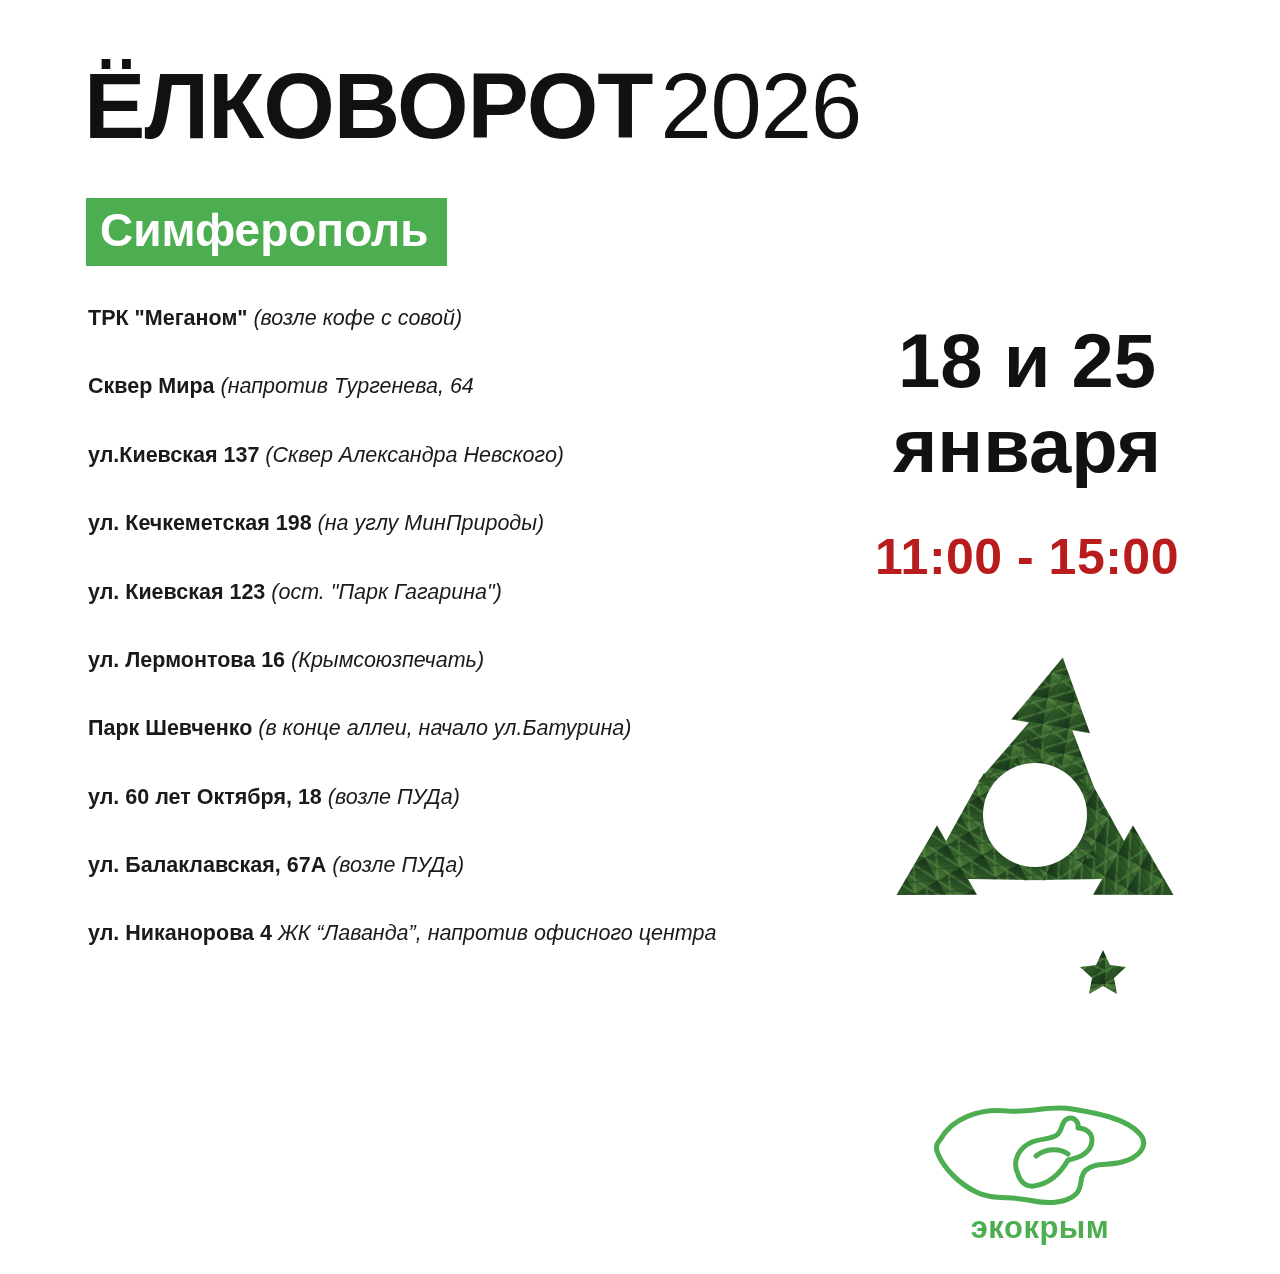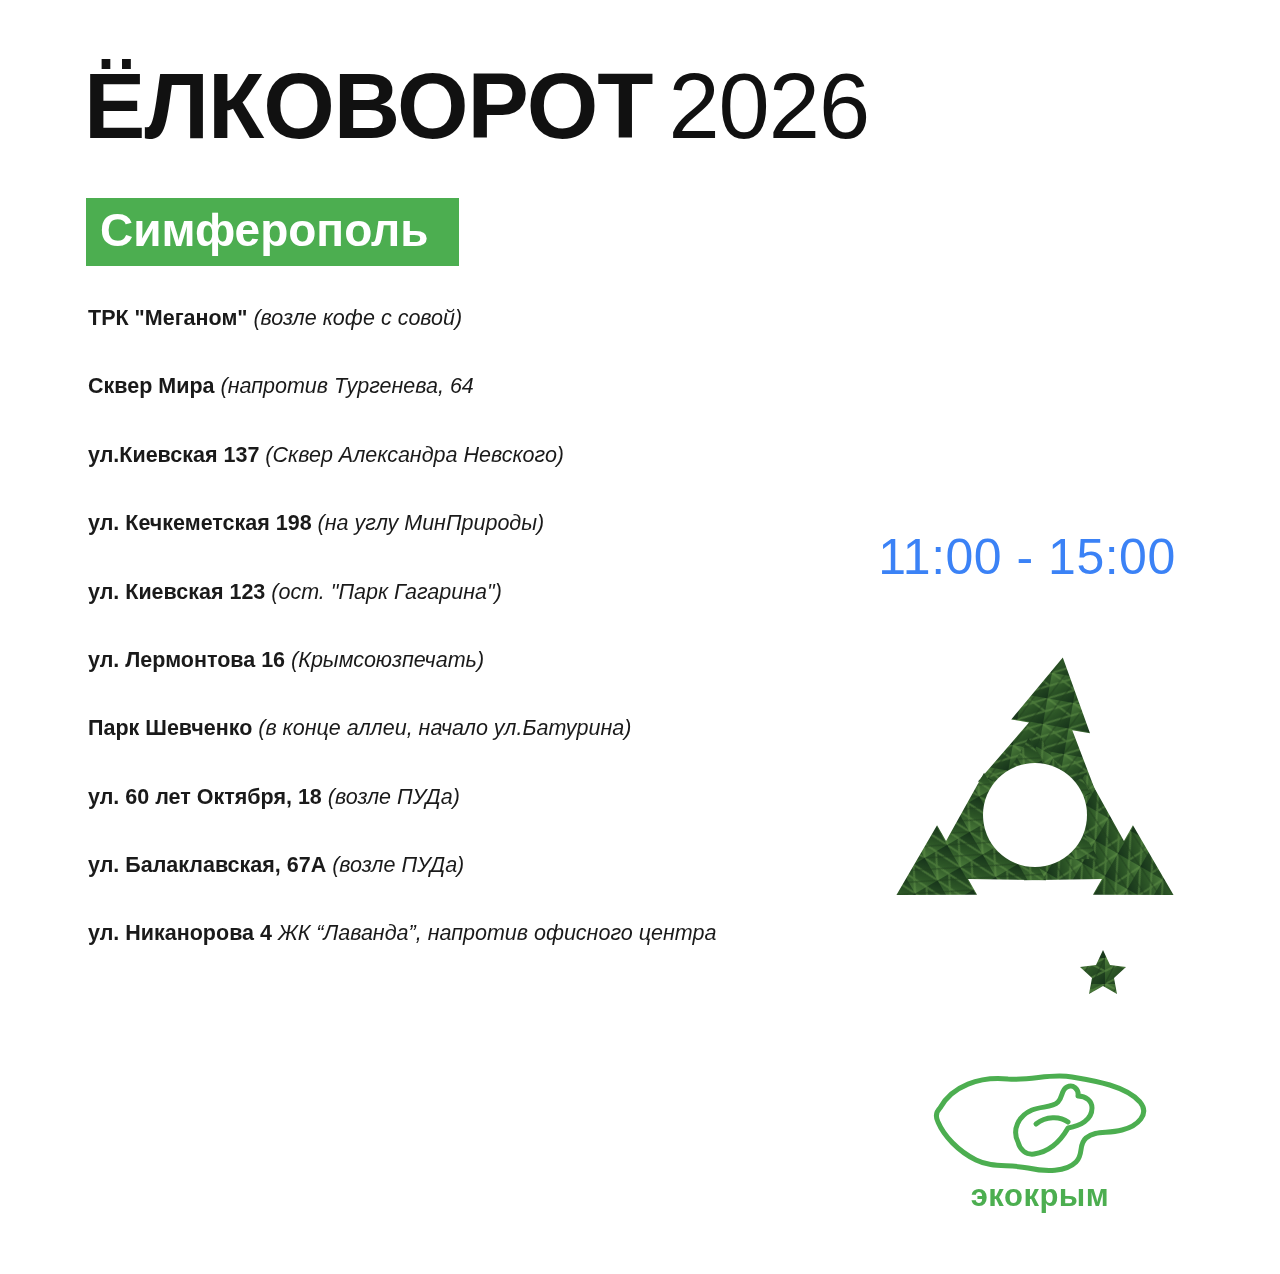--- a/index.html
+++ b/index.html
@@ -29,32 +29,32 @@
     top: 60px;
     font-size: 92px;
     font-weight: 700;
     letter-spacing: -1px;
     line-height: 1.0;
     white-space: nowrap;
     color: #111111;
   }
   .title .year {
     font-weight: 400;
-    margin-left: 16px;
+    margin-left: 8px;
   }
 
   .city-badge {
     position: absolute;
     left: 86px;
     top: 198px;
     background: #4cae50;
     color: #ffffff;
     font-size: 46px;
     font-weight: 700;
-    padding: 8px 30px 12px 14px;
+    padding: 8px 18px 12px 14px;
     line-height: 1.05;
     white-space: nowrap;
   }
 
   
   .address-list {
     position: absolute;
     left: 88px;
     top: 305px;
     width: 790px;
@@ -86,22 +86,22 @@
     line-height: 1.12;
     color: #111111;
   }
   .time {
     position: absolute;
     left: 832px;
     top: 528px;
     width: 390px;
     text-align: center;
     font-size: 50px;
-    font-weight: 400;
-    color: #3b82f6;
+    font-weight: 700;
+    color: #b91c1c;
     letter-spacing: 0.5px;
   }
 
   
   .recycle {
     position: absolute;
     left: 845px;
     top: 620px;
     width: 380px;
     height: 390px;
@@ -109,21 +109,21 @@
   .recycle svg {
     display: block;
     width: 380px;
     height: 390px;
   }
 
   
   .logo {
     position: absolute;
     left: 900px;
-    top: 1046px;
+    top: 1078px;
     width: 280px;
     height: 190px;
   }
   .logo svg {
     display: block;
     width: 280px;
     height: 160px;
   }
   .logo-text {
     position: absolute;
@@ -174,20 +174,21 @@
       <span class="strong">ул. 60 лет Октября, 18</span><span class="rest"> (возле ПУДа)</span>
     </div>
     <div class="address-row">
       <span class="strong">ул. Балаклавская, 67А</span><span class="rest"> (возле ПУДа)</span>
     </div>
     <div class="address-row">
       <span class="strong">ул. Никанорова 4</span><span class="rest"> ЖК “Лаванда”, напротив офисного центра</span>
     </div>
   </div>
 
+  <div class="dates">18 и 25 января</div>
 
   <div class="time">11:00 - 15:00</div>
 
   <div class="recycle">
     <svg viewBox="0 0 380 390" xmlns="http://www.w3.org/2000/svg" aria-hidden="true">
       <defs>
         <linearGradient id="needle" x1="0" y1="0" x2="1" y2="1">
           <stop offset="0%" stop-color="#4a7a3a"></stop>
           <stop offset="45%" stop-color="#2c5526"></stop>
           <stop offset="100%" stop-color="#16331a"></stop>

